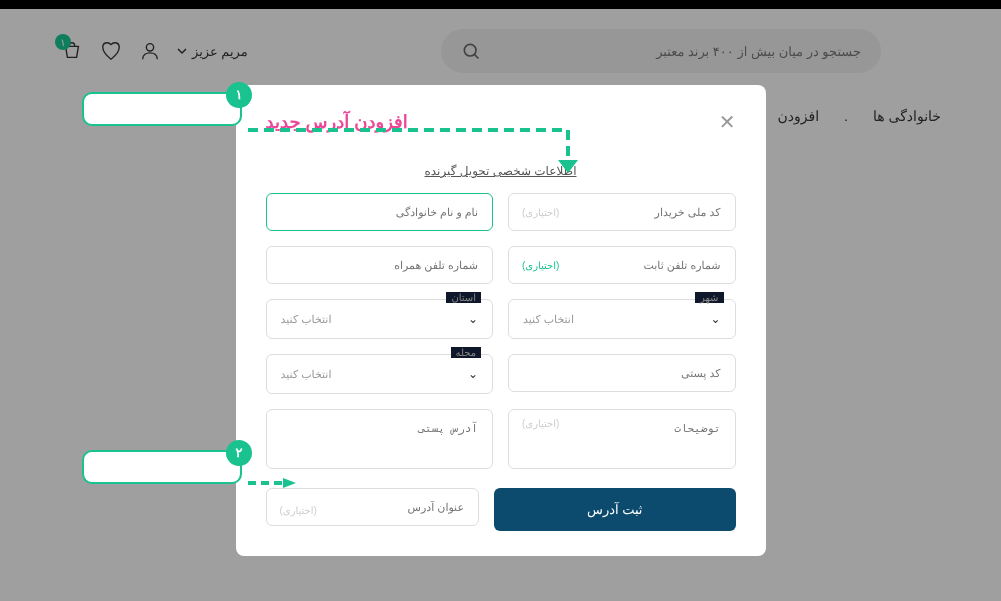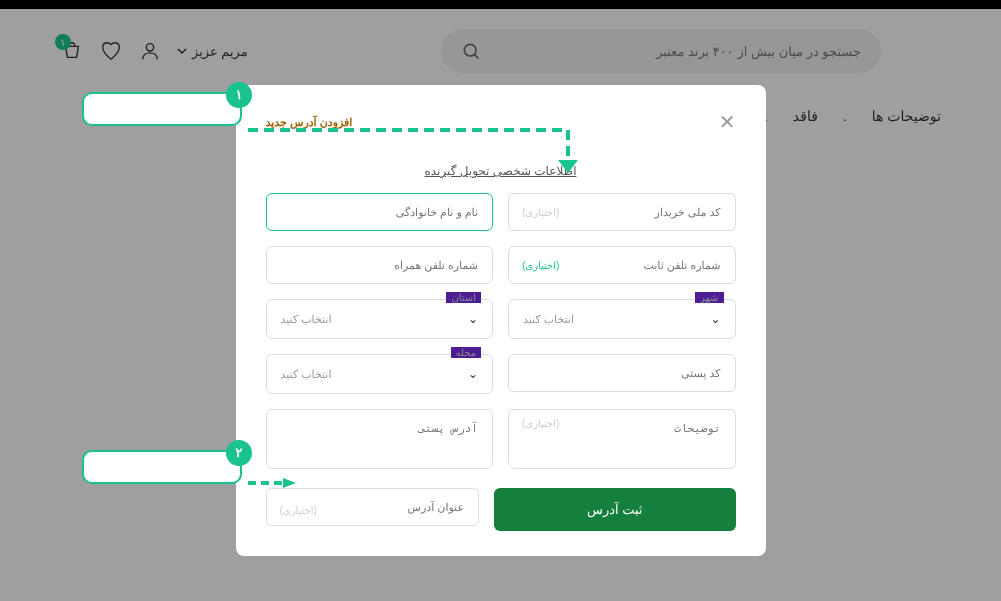--- a/index.html
+++ b/index.html
@@ -14,37 +14,37 @@
 .icon-btn { width: 24px; height: 24px; display: flex; align-items: center; justify-content: center; cursor: pointer; }
 .user-greeting { font-size: 13px; color: #333; display: flex; align-items: center; gap: 5px; }
 .cart-badge { position: relative; }
 .cart-count { position: absolute; top: -5px; left: -5px; background: #19c28e; color: #fff; border-radius: 50%; width: 16px; height: 16px; font-size: 10px; display: flex; align-items: center; justify-content: center; }
 .nav { display: flex; gap: 25px; padding: 15px 60px; font-size: 14px; color: #333; }
 .nav-item { cursor: pointer; }
 .nav-dot { color: #333; }
 .overlay { position: absolute; inset: 0; background: rgba(0,0,0,0.35); z-index: 10; }
 .modal { position: absolute; top: 85px; left: 50%; transform: translateX(-50%); width: 530px; background: #fff; border-radius: 8px; z-index: 20; padding: 25px 30px; }
 .modal-header { display: flex; justify-content: space-between; align-items: center; margin-bottom: 30px; }
-.modal-title { font-size: 11px; font-weight: 600; color: #a16207; }
+.modal-title { font-size: 18px; font-weight: 600; color: #ec4899; }
 .close-btn { cursor: pointer; color: #999; font-size: 20px; }
 .section-title { font-size: 12px; color: #555; margin-bottom: 15px; text-align: center; text-decoration: underline; }
 .form-row { display: flex; gap: 15px; margin-bottom: 15px; }
 .form-field { flex: 1; position: relative; }
 .input { width: 100%; border: 1px solid #ddd; border-radius: 6px; padding: 12px 14px; font-size: 11px; color: #999; text-align: right; background: #fff; }
 .input-highlight { border: 1.5px solid #19c28e; }
-.field-label { position: absolute; top: -7px; right: 12px; background: #4c1d95; padding: 0 5px; font-size: 10px; color: #888; }
+.field-label { position: absolute; top: -7px; right: 12px; background: #0f172a; padding: 0 5px; font-size: 10px; color: #888; }
 .optional { position: absolute; top: 50%; left: 14px; transform: translateY(-50%); font-size: 10px; color: #ccc; }
 .optional-highlight { color: #19c28e; }
 .select { display: flex; align-items: center; justify-content: space-between; }
 .chevron { color: #333; font-size: 12px; }
 .checkbox-row { display: flex; justify-content: flex-end; align-items: center; gap: 8px; margin-bottom: 20px; font-size: 11px; color: #666; }
 .checkbox { width: 14px; height: 14px; border: 1.5px solid #999; border-radius: 50%; }
 .textarea { min-height: 60px; resize: none; }
 .submit-row { display: flex; gap: 15px; margin-top: 10px; }
-.submit-btn { flex: 1; background: #15803d; color: #fff; border: none; border-radius: 6px; padding: 14px; font-size: 13px; cursor: pointer; }
+.submit-btn { flex: 1; background: #0c4a6e; color: #fff; border: none; border-radius: 6px; padding: 14px; font-size: 13px; cursor: pointer; }
 .callout { position: absolute; background: #fff; border: 2px solid #19c28e; border-radius: 10px; padding: 15px 20px; z-index: 30; font-size: 14px; color: #333; text-align: center; line-height: 1.6; }
 .callout-1 { top: 92px; left: 82px; width: 160px; }
 .callout-2 { top: 450px; left: 82px; width: 160px; }
 .callout-badge { position: absolute; top: -12px; right: -12px; width: 26px; height: 26px; background: #19c28e; color: #fff; border-radius: 50%; display: flex; align-items: center; justify-content: center; font-size: 13px; font-weight: bold; }
 .arrow-dashed-1 { position: absolute; top: 125px; left: 248px; width: 330px; height: 50px; z-index: 25; pointer-events: none; }
 .arrow-dashed-2 { position: absolute; top: 478px; left: 248px; width: 50px; height: 10px; z-index: 25; pointer-events: none; }
 </style>
 </head>
 <body>
 
@@ -79,23 +79,23 @@
     <div class="icon-btn cart-badge">
       <svg width="22" height="22" viewBox="0 0 24 24" fill="none" stroke="#333" stroke-width="1.5">
           <path d="M5 7 L19 7 L17 19 L7 19 Z M9 7 C9 4 10 3 12 3 C14 3 15 4 15 7"></path>
         </svg>
       <span class="cart-count">۱</span>
     </div>
   </div>
 </div>
 
 <div class="nav">
-  <span class="nav-item">توضیحات ها</span>
+  <span class="nav-item">خانوادگی ها</span>
   <span class="nav-dot">.</span>
-  <span class="nav-item">فاقد</span>
+  <span class="nav-item">افزودن</span>
   <span class="nav-dot">.</span>
 </div>
 
 <div class="overlay"></div>
 
 <div class="modal">
   <div class="modal-header">
     <span class="close-btn">✕</span>
     <span class="modal-title">افزودن آدرس جدید</span>
   </div>

